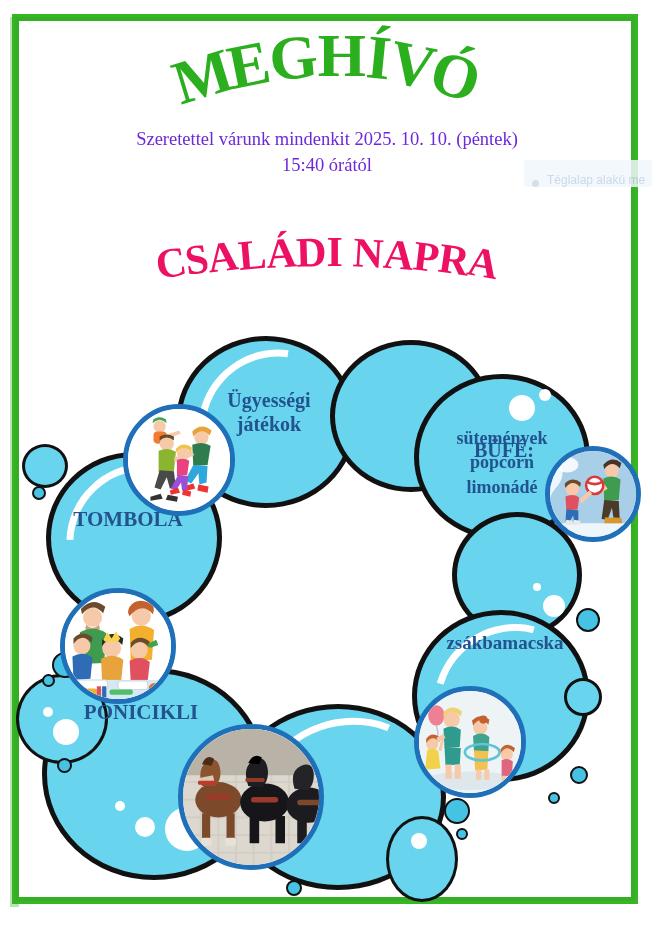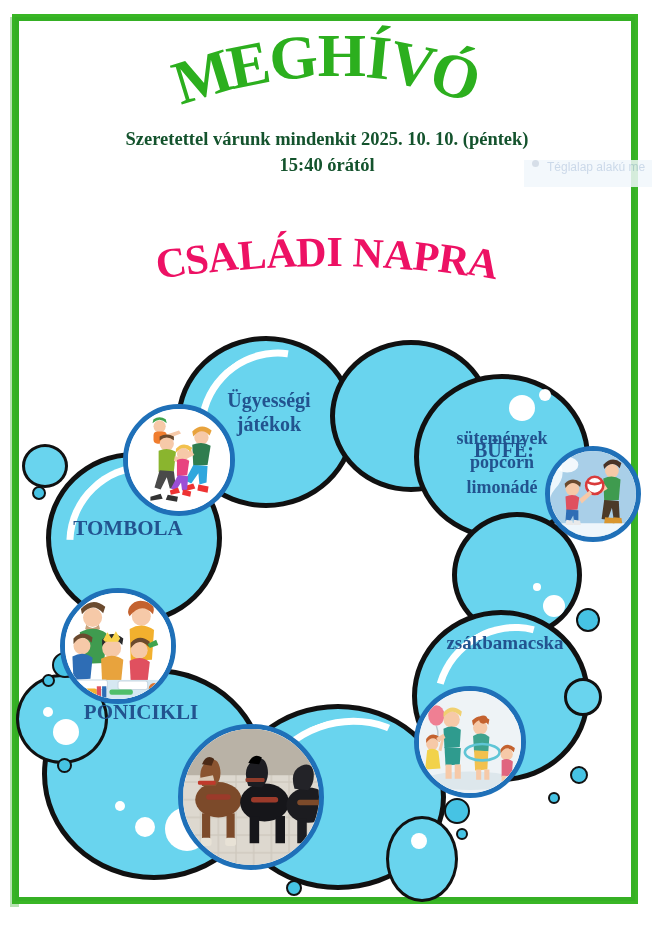--- a/index.html
+++ b/index.html
@@ -83,22 +83,22 @@
     letter-spacing: 0px;
   }
 
   
   .body-copy {
     position: absolute;
     left: 0;
     top: 126px;
     width: 654px;
     text-align: center;
-    color: #14532d;
-    font-weight: bold;
+    color: #6d28d9;
+    font-weight: normal;
     font-size: 18.5px;
     line-height: 1.42;
     font-family: "Liberation Serif", "DejaVu Serif", serif;
   }
   .body-copy div { white-space: pre; }
 
   .subtitle-wrap {
     position: absolute;
     left: 0;
     top: 228px;
@@ -109,21 +109,21 @@
 
   
   .tooltip-overlay {
     position: absolute;
     left: 524px;
     top: 160px;
     width: 128px;
     height: 27px;
     background: #f2f7fc;
     display: flex;
-    align-items: flex-start;
+    align-items: flex-end;
     gap: 8px;
     padding-left: 8px;
     box-sizing: border-box;
     opacity: .85;
     overflow: hidden;
   }
   .tooltip-dot {
     width: 7px; height: 7px; border-radius: 50%;
     background: #cfd9e4;
     flex: 0 0 auto;
@@ -279,21 +279,21 @@
 
     <div class="blabel" style="left:196px; top:88px; width:146px; font-size:20px;">Ügyességi
 játékok</div>
 
     <div class="blabel" style="left:430px; top:92px; width:148px; font-size:20px;margin-top:46px;">BÜFÉ:</div>
 
     <div class="blabel" style="left:422px; top:126px; width:160px; font-size:18px; line-height:1.35;">sütemények
 popcorn
 limonádé</div>
 
-    <div class="blabel" style="left:48px; top:216px; width:160px; font-size:21px;">TOMBOLA</div>
+    <div class="blabel" style="left:48px; top:207px; width:160px; font-size:21px;">TOMBOLA</div>
 
     <div class="blabel" style="left:58px; top:400px; width:166px; font-size:21px;">PÓNICIKLI</div>
 
     <div class="blabel" style="left:420px; top:332px; width:170px; font-size:19px;">zsákbamacska</div>
 
     <div class="photo" style="left:123px; top:104px; width:112px; height:112px;">
       <svg viewBox="0 0 100 100" preserveAspectRatio="xMidYMid slice">
         <rect width="100" height="100" fill="#ffffff"></rect>
 
         <circle cx="31" cy="17" r="6" fill="#f6c9a8"></circle>

